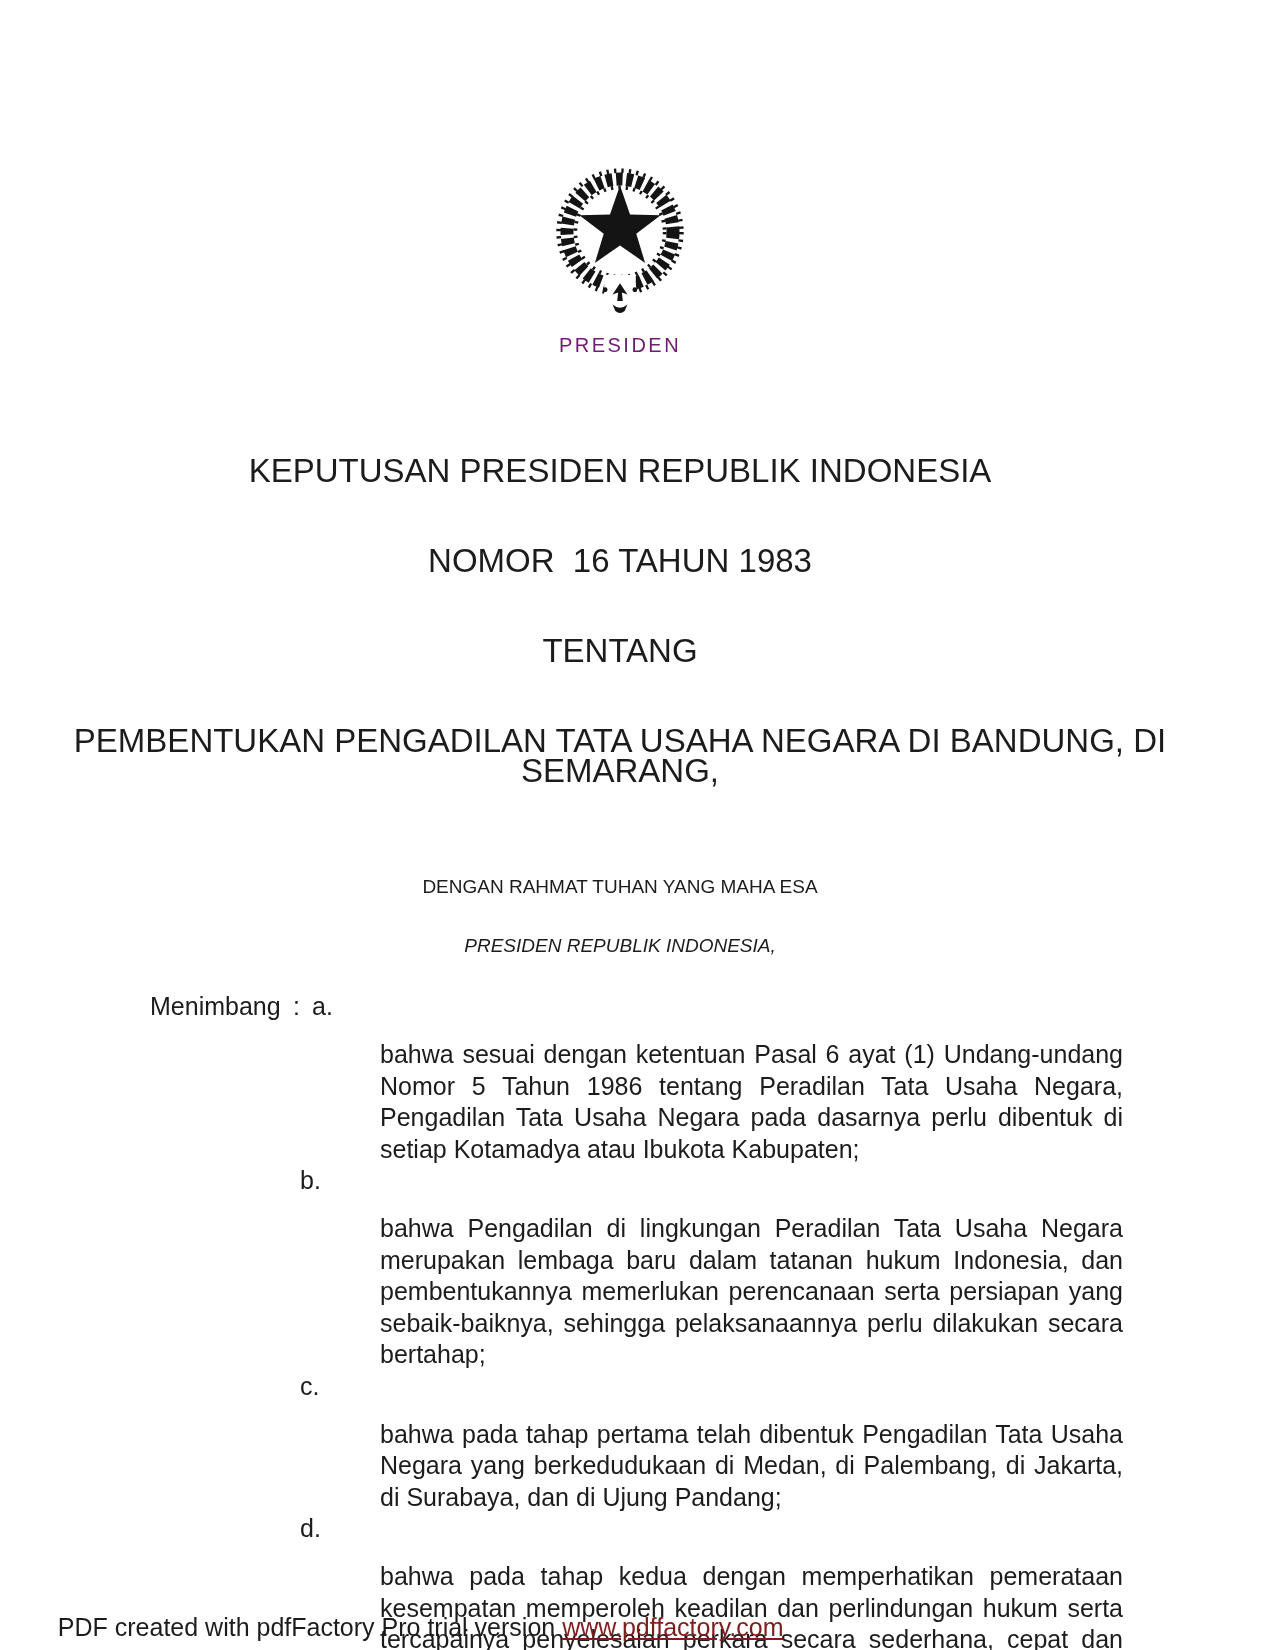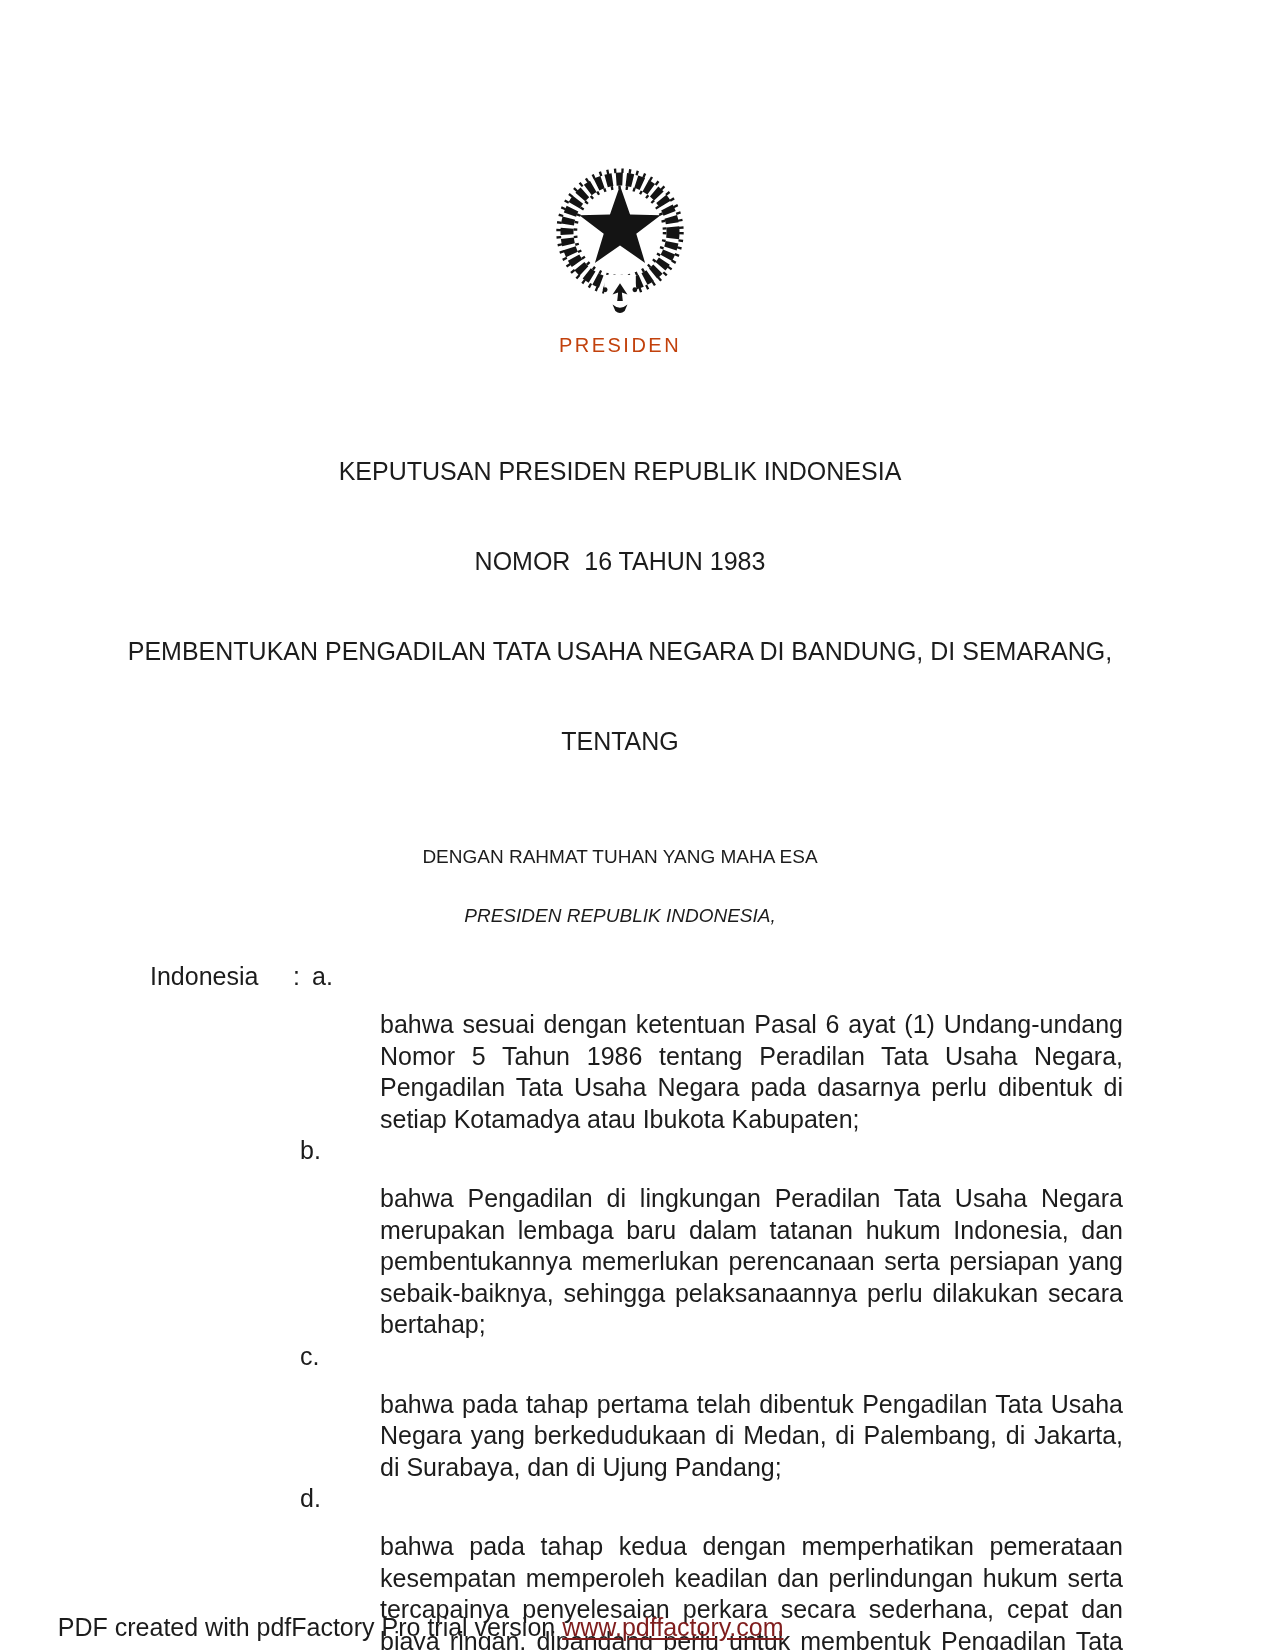--- a/index.html
+++ b/index.html
@@ -20,28 +20,28 @@
     width: 1240px;
     text-align: center;
   }
   .emblem { display: inline-block; }
   .letterhead-text {
     margin-top: 12px;
     font-size: 20px;
     line-height: 26px;
     letter-spacing: 2.5px;
     word-spacing: 7px;
-    color: #c2410c;
+    color: #701a75;
   }
   
   .title-block {
     margin-top: 38px;
     width: 1240px;
     text-align: center;
-    font-size: 25px;
+    font-size: 33px;
     line-height: 30px;
     white-space: pre-wrap;
   }
   .invocation, .issuer {
     width: 1240px;
     text-align: center;
     font-size: 19px;
     line-height: 30px;
   }
   .invocation { margin-top: 26px; }
@@ -107,30 +107,30 @@
           <path d="M92 166 q8 7 16 0 l-3 7 q-5 4 -10 0 z"></path>
         </g>
       </svg>
     </span>
     <div class="letterhead-text">PRESIDEN</div>
   </div>
 
   <div class="title-block">
     <div>KEPUTUSAN PRESIDEN REPUBLIK INDONESIA</div>
     <div>NOMOR  16 TAHUN 1983</div>
+    <div>TENTANG</div>
     <div>PEMBENTUKAN PENGADILAN TATA USAHA NEGARA DI BANDUNG, DI SEMARANG,</div>
-    <div>TENTANG</div>
   </div>
 
   <div class="invocation">DENGAN RAHMAT TUHAN YANG MAHA ESA</div>
   <div class="issuer">PRESIDEN REPUBLIK INDONESIA,</div>
 
   <div class="considerations">
     <div class="c-label">
-      <span>Indonesia</span>
+      <span>Menimbang</span>
       <span>:</span>
     </div>
     <div class="c-letter first">a.</div>
     <div class="c-text">bahwa sesuai dengan ketentuan Pasal 6 ayat (1) Undang-undang Nomor 5 Tahun 1986 tentang Peradilan Tata Usaha Negara, Pengadilan Tata Usaha Negara pada dasarnya perlu dibentuk di setiap Kotamadya atau Ibukota Kabupaten;</div>
 
     <div class="c-label"></div>
     <div class="c-letter">b.</div>
     <div class="c-text">bahwa Pengadilan di lingkungan Peradilan Tata Usaha Negara merupakan lembaga baru dalam tatanan hukum Indonesia, dan pembentukannya memerlukan perencanaan serta persiapan yang sebaik-baiknya, sehingga pelaksanaannya perlu dilakukan secara bertahap;</div>
 
     <div class="c-label"></div>

